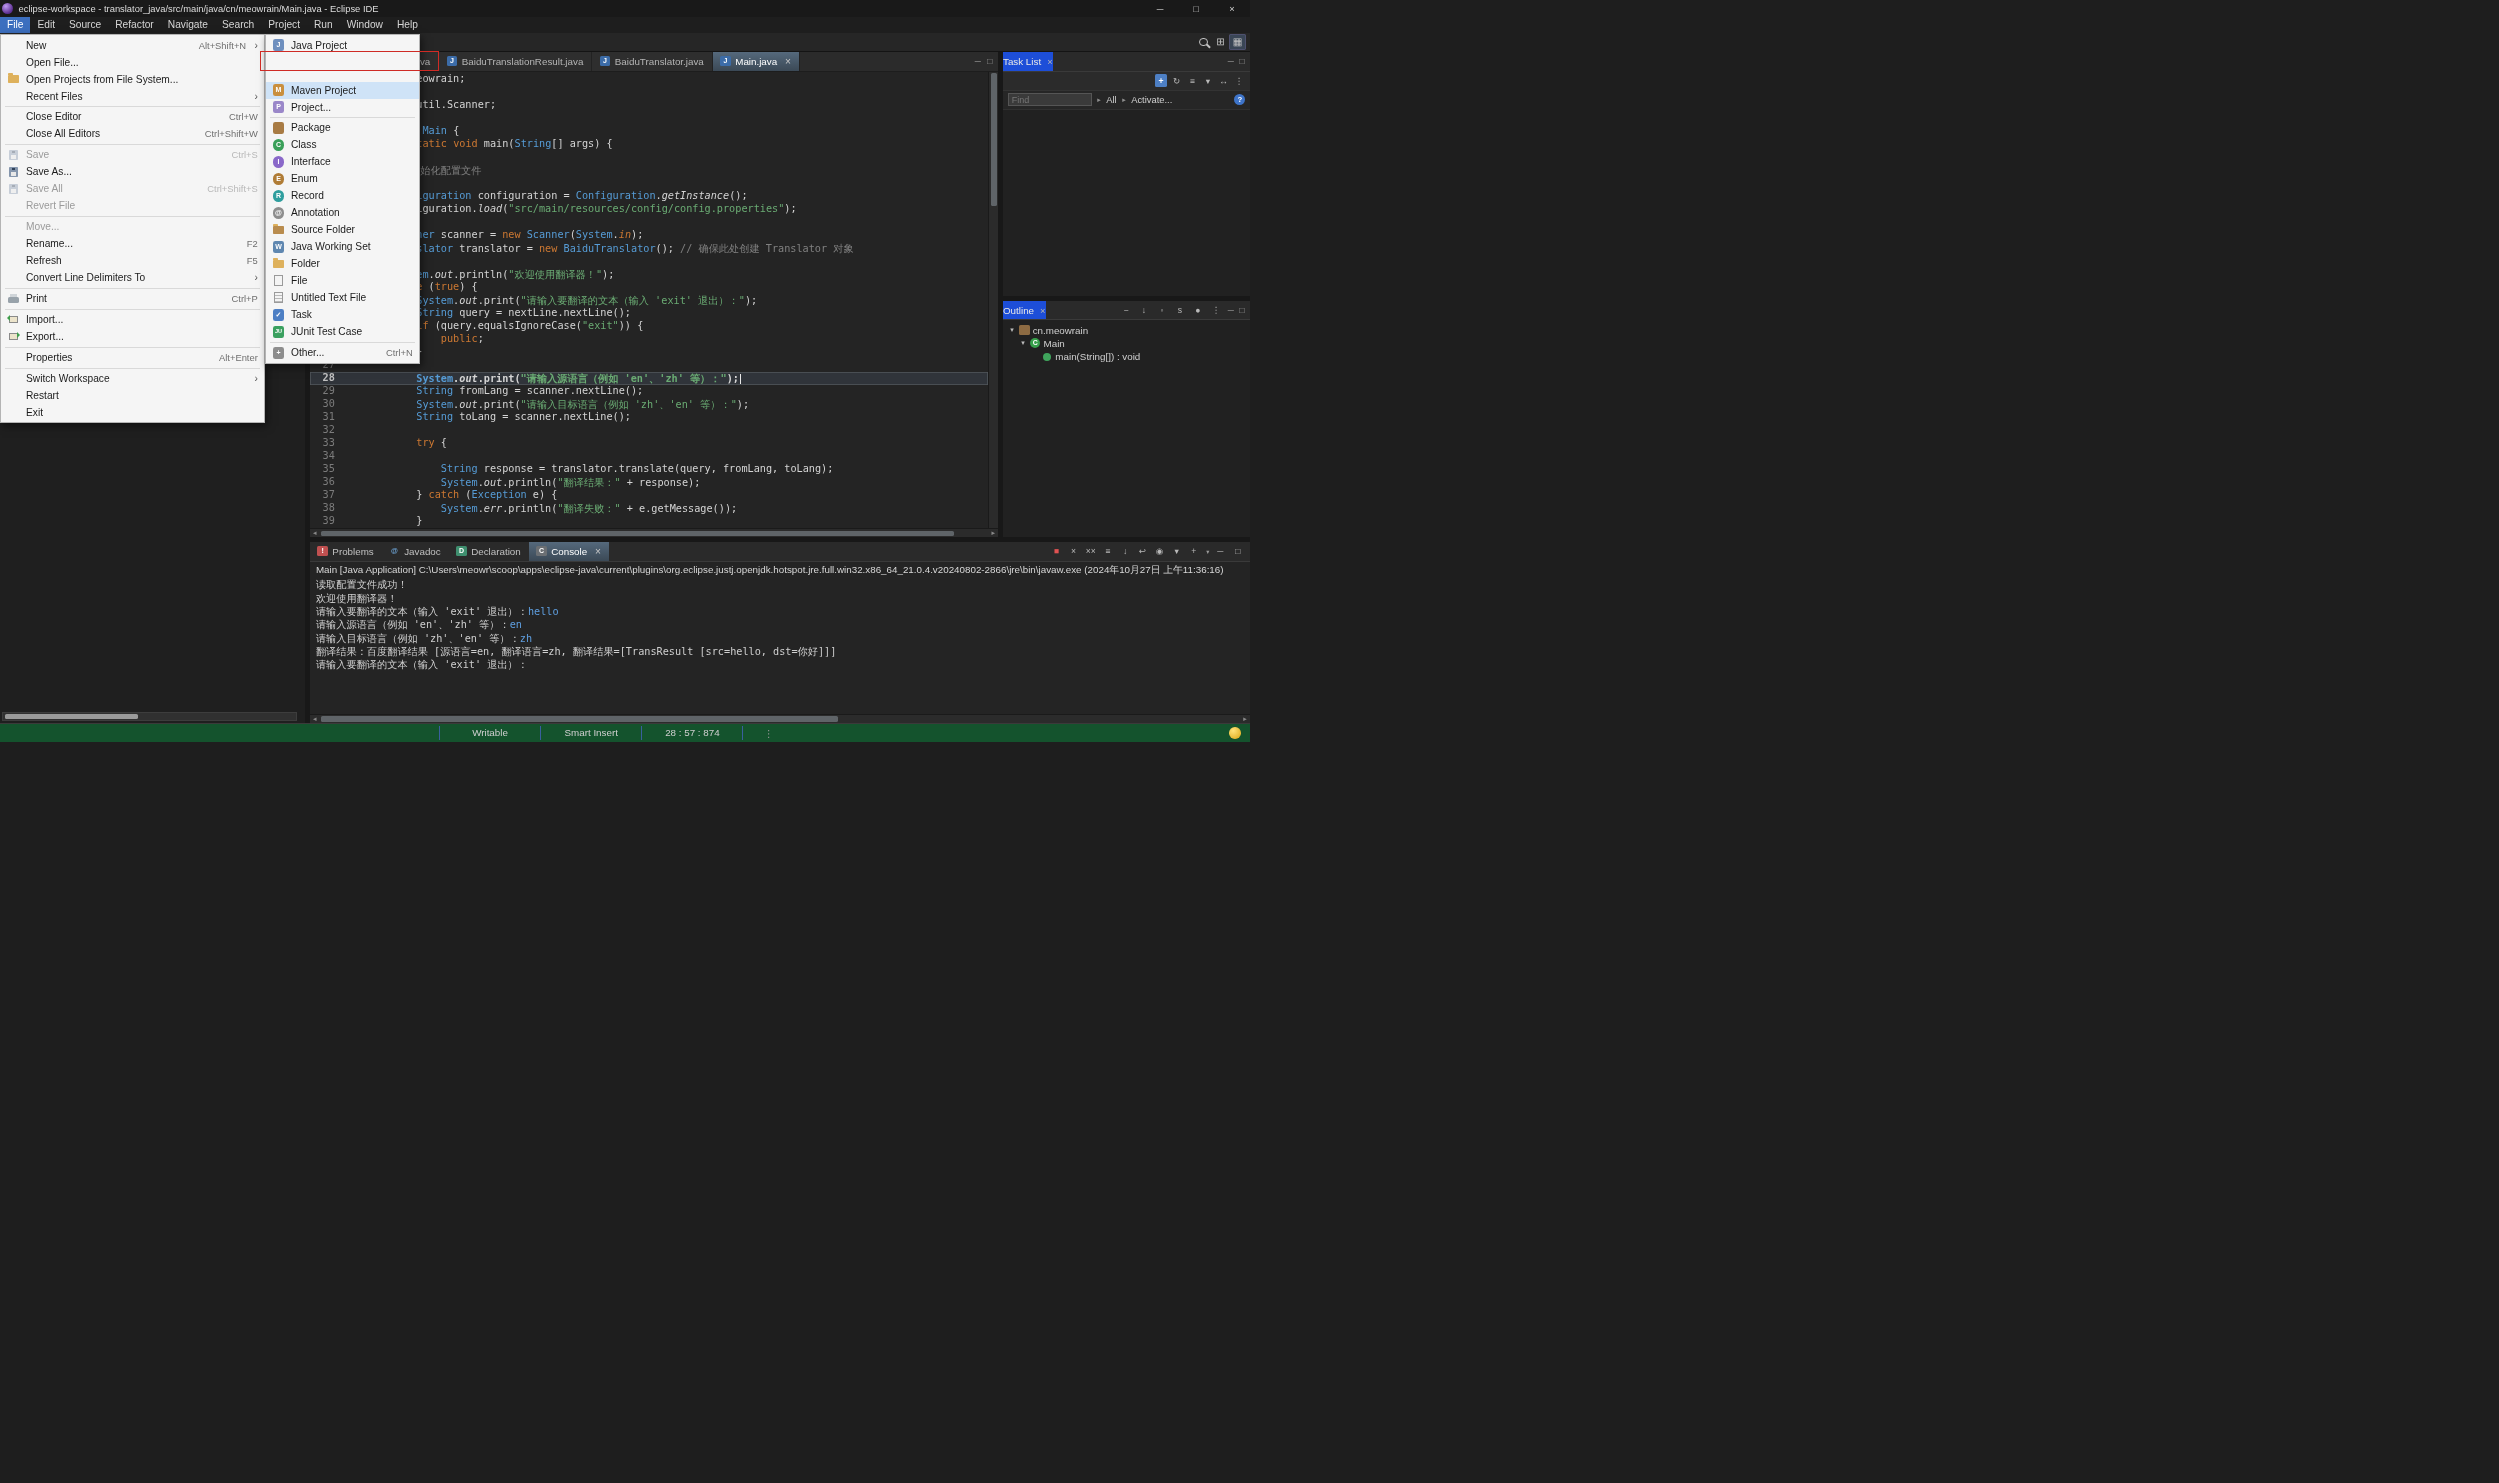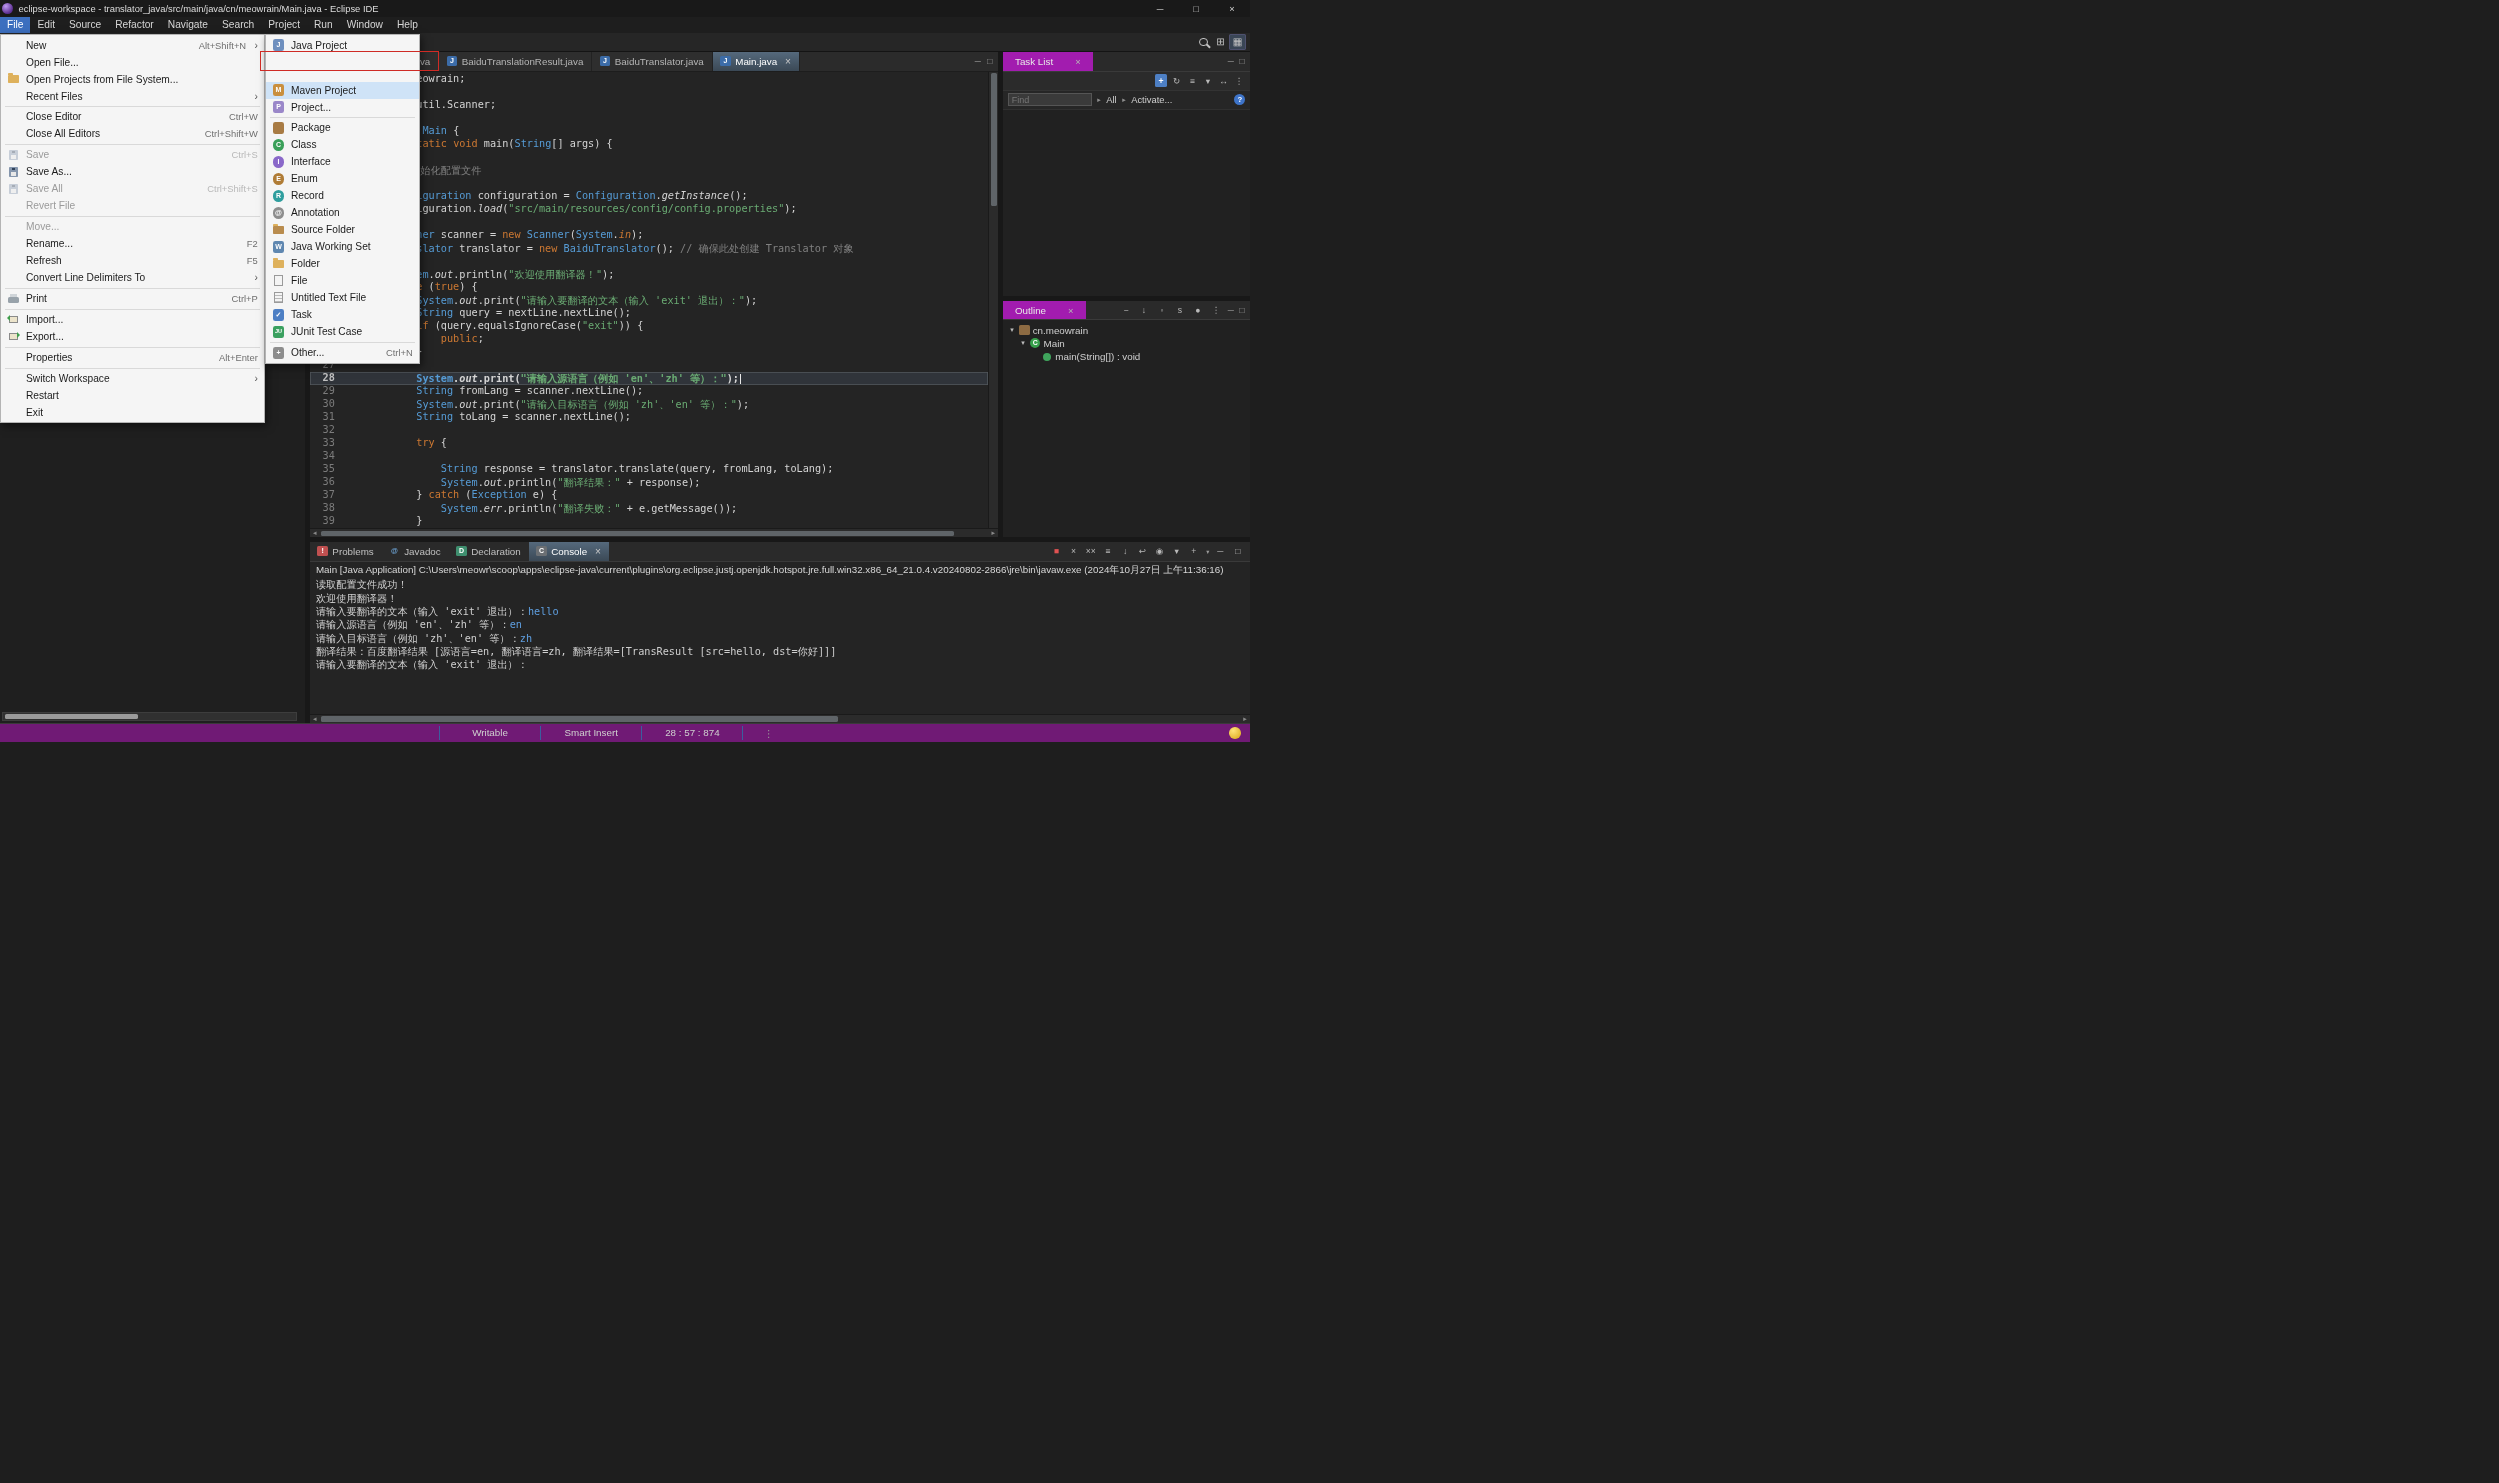--- a/index.html
+++ b/index.html
@@ -68,21 +68,21 @@
   .vscroll { width:10.2px; background:#2b2b2b; border-left:0.8px solid #1a1a1a; position:relative; flex:none; }
   .vscroll .thumb { position:absolute; left:1.6px; right:1.6px; top:1.6px; height:133px; background:#5f6468; border-radius:1.6px; }
   .ehscroll { height:9.4px; background:#2b2b2b; border-top:0.8px solid #1a1a1a; position:relative; flex:none; display:flex; align-items:center; }
   .sarrow { width:10.2px; text-align:center; color:#8a8a8a; font-size:7px; flex:none; }
   .ehscroll .thumb { position:absolute; left:11px; right:44px; top:1.6px; bottom:1.6px; background:#5f6468; border-radius:1.6px; }
 
   
   .sidepanel { width:247px; flex:none; display:flex; flex-direction:column; background:#242424; }
   .view { display:flex; flex-direction:column; min-height:0; }
   .view-header { height:19.5px; background:#2a2a2a; border-bottom:0.8px solid #3a3a3a; display:flex; align-items:stretch; font-size:9.8px; }
-  .view-tab { display:flex; align-items:center; gap:22px; padding:0 12px; background:#a21caf; color:#e8e8e8; }
+  .view-tab { display:flex; align-items:center; gap:6px; padding:0 0; background:#1d4ed8; color:#e8e8e8; }
   .vclose { color:#b5b5b5; font-size:9.4px; }
   .vh-actions { margin-left:auto; display:flex; align-items:center; gap:5.5px; padding-right:5.5px; color:#9f9f9f; font-size:8.6px; }
   .micon-g { width:12.5px; height:12.5px; display:flex; align-items:center; justify-content:center; color:#b9b9b9; font-size:8.6px; border-radius:1.6px; }
   .tl-toolbar { height:19px; background:#2b2b2b; border-bottom:0.8px solid #333; display:flex; align-items:center; justify-content:flex-end; gap:3.1px; padding:0 4.7px; }
   .tl-findrow { height:19px; background:#262626; display:flex; align-items:center; gap:5.5px; padding:0 4.7px; border-bottom:0.8px solid #303030; }
   .find-input { width:84px; height:13.3px; background:#3a3a3a; border:0.8px solid #555; color:#bbb; font-size:9px; padding:0 3.1px; }
   .chev { color:#8f8f8f; font-size:7px; }
   .scope-label { color:#cfcfcf; font-size:9.4px; }
   .help-icon { width:11px; height:11px; border-radius:50%; background:#3e74c9; color:#fff; font:bold 7.8px/11px "Liberation Sans",sans-serif; text-align:center; margin-left:auto; }
   .panel-body { flex:1; background:#212121; min-height:0; }
@@ -103,21 +103,21 @@
   .bicon { width:10.2px; height:10.2px; border-radius:1.6px; color:#fff; font:bold 7px/10.2px "Liberation Sans",sans-serif; text-align:center; flex:none; }
   .btab-actions { margin-left:auto; display:flex; align-items:center; gap:4.7px; padding-right:6.2px; }
   .console-header { padding:2.3px 6.2px 0.8px; font-size:9.8px; color:#d8d8d8; white-space:nowrap; overflow:hidden; }
   .console-body { flex:1; overflow:hidden; padding:0.8px 6.2px; font:10.2px "DejaVu Sans Mono", monospace; line-height:13.3px; color:#cfcfcf; }
   .conline { white-space:pre; }
   .cin { color:#5f9fe0; }
   .chscroll { height:9.4px; background:#2b2b2b; border-top:0.8px solid #1a1a1a; position:relative; display:flex; align-items:center; }
   .chscroll .thumb { position:absolute; left:11px; width:55%; top:1.6px; bottom:1.6px; background:#5f6468; border-radius:1.6px; }
 
   
-  .statusbar { height:19px; background:#701a75; border-top:0.8px solid #3a3a3a; display:flex; align-items:center; font-size:9.8px; color:#cfcfcf; padding:0 9px; }
+  .statusbar { height:19px; background:#14532d; border-top:0.8px solid #3a3a3a; display:flex; align-items:center; font-size:9.8px; color:#cfcfcf; padding:0 9px; }
   .scell { width:102px; text-align:center; height:14px; line-height:14px; border-left:0.8px solid #3a5f9e; border-right:0.8px solid #3a5f9e; margin-left:-0.8px; }
   .sdots { color:#9a9a9a; margin:0 20.3px; }
   .notif-icon { width:11.7px; height:11.7px; border-radius:50%; background:radial-gradient(circle at 35% 30%, #ffe37a, #d9a514); margin-left:4.7px; }
 
   
   .popup { position:absolute; background:#f5f5f5; border:0.8px solid #b4b4b4; box-shadow:2.3px 3.1px 7.8px rgba(0,0,0,0.5); z-index:45; font-size:10.2px; color:#1b1b1b; padding:1.6px 0; }
   .file-menu { left:0; top:34px; width:265px; }
   .new-submenu { left:265px; top:34px; width:155px; z-index:46; }
   .mrow { height:17px; display:flex; align-items:center; gap:5.5px; padding:0 6.2px 0 5.5px; }
   .mrow.selected { background:#cfe3f7;margin-top:28px; }

